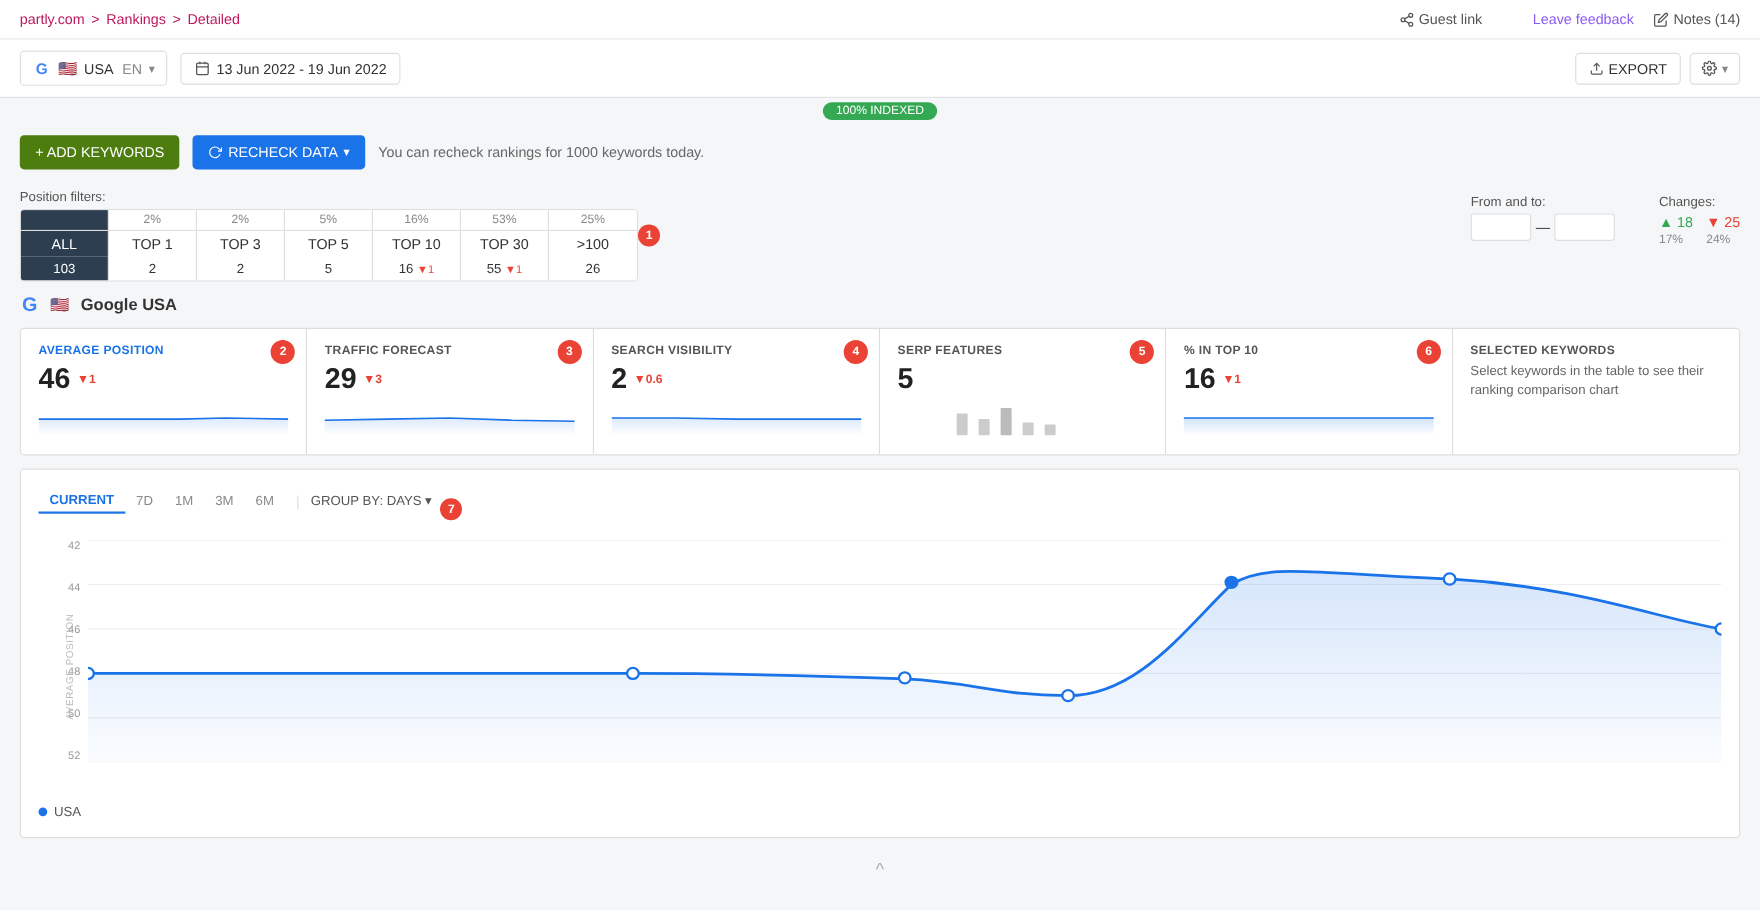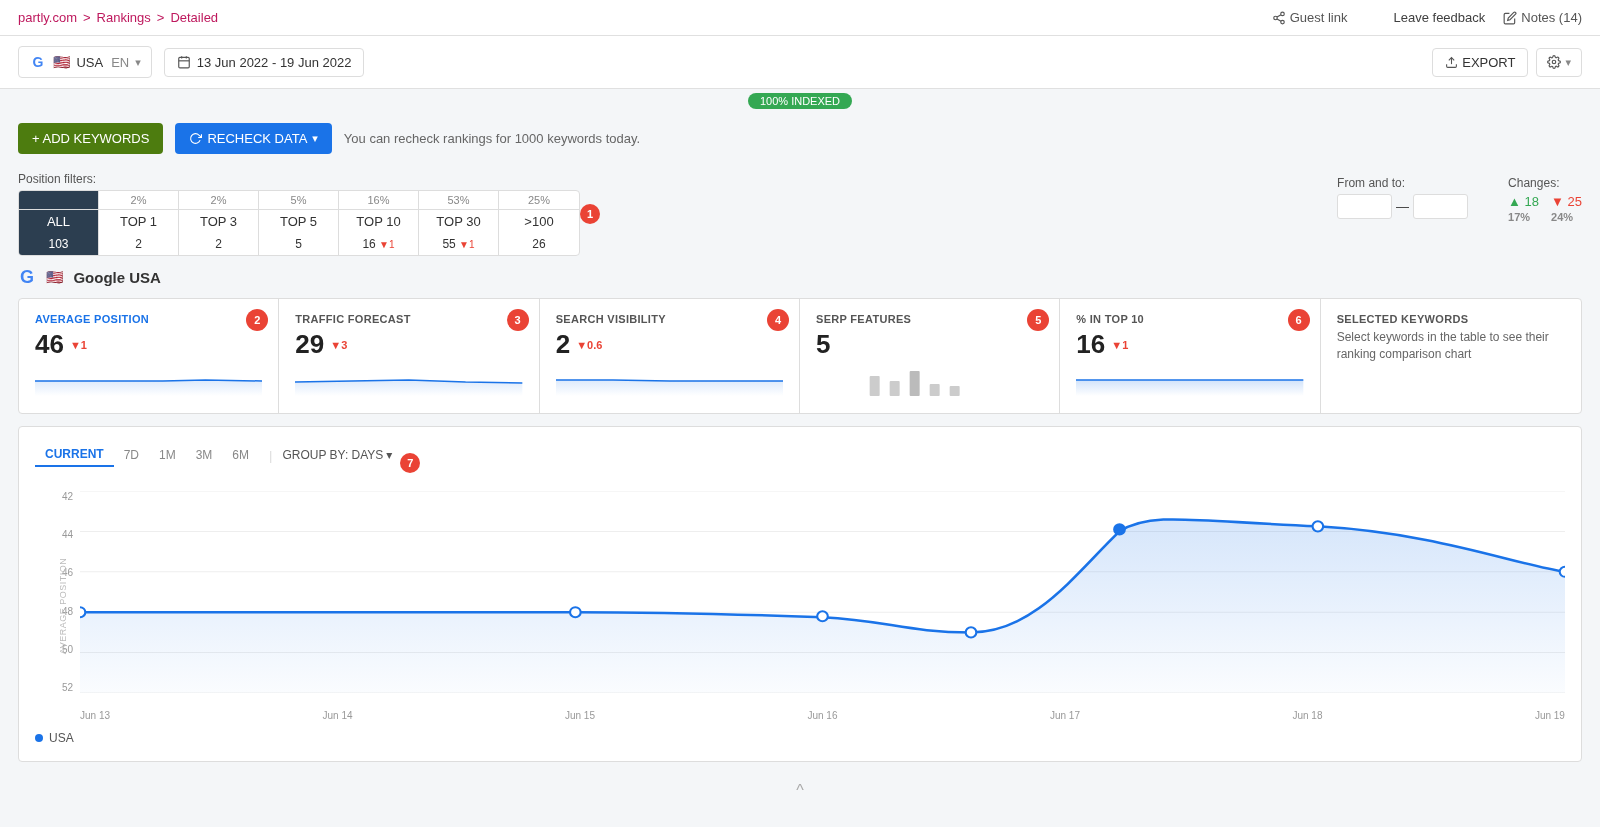--- a/index.html
+++ b/index.html
@@ -2,21 +2,21 @@
 <html><head>
   <meta charset="utf-8">
   <style>
     * { box-sizing: border-box; margin: 0; padding: 0; }
     body { font-family: -apple-system, BlinkMacSystemFont, 'Segoe UI', Arial, sans-serif; background: #f4f6f8; font-size: 13px; color: #333; }
 
     .top-bar { display: flex; align-items: center; justify-content: space-between; padding: 10px 18px; background: #fff; border-bottom: 1px solid #e0e0e0; }
     .breadcrumb { display: flex; align-items: center; gap: 6px; font-size: 13px; color: #555; }
     .breadcrumb span { color: #be185d; }
     .top-actions { display: flex; align-items: center; gap: 18px; }
-    .top-actions a { color: #404040; font-size: 13px; text-decoration: none; cursor: pointer; padding-left: 28px; }
+    .top-actions a { color: #8b5cf6; font-size: 13px; text-decoration: none; cursor: pointer; padding-left: 28px; }
     .share-icon, .notes-icon { color: #555; font-size: 13px; cursor: pointer; display: flex; align-items: center; gap: 4px; }
 
     .filter-bar { display: flex; align-items: center; gap: 12px; padding: 10px 18px; background: #fff; border-bottom: 1px solid #e0e0e0; }
     .google-btn { display: flex; align-items: center; gap: 6px; border: 1px solid #ddd; border-radius: 4px; padding: 6px 10px; background: #fff; cursor: pointer; font-size: 13px; }
     .date-btn { display: flex; align-items: center; gap: 6px; border: 1px solid #ddd; border-radius: 4px; padding: 6px 12px; background: #fff; cursor: pointer; font-size: 13px; }
     .export-btn { display: flex; align-items: center; gap: 4px; border: 1px solid #ddd; border-radius: 4px; padding: 6px 12px; background: #fff; cursor: pointer; font-size: 13px; margin-left: auto; }
     .settings-btn { display: flex; align-items: center; gap: 4px; border: 1px solid #ddd; border-radius: 4px; padding: 6px 10px; background: #fff; cursor: pointer; font-size: 13px; }
 
     .indexed-bar { background: #f4f6f8; display: flex; justify-content: center; padding: 4px; }
     .indexed-badge { background: #34a853; color: #fff; font-size: 11px; padding: 2px 12px; border-radius: 12px; }
@@ -35,21 +35,21 @@
     .filter-tab.active .filter-tab-value { background: #2c3e50; color: #fff; }
     .from-to { display: flex; flex-direction: column; }
     .from-to label { font-size: 12px; color: #555; margin-bottom: 4px; }
     .from-to-inputs { display: flex; align-items: center; gap: 4px; }
     .from-to-inputs input { width: 60px; border: 1px solid #ddd; border-radius: 3px; padding: 4px 6px; font-size: 13px; }
     .changes-section { display: flex; flex-direction: column; }
     .changes-section label { font-size: 12px; color: #555; margin-bottom: 4px; }
     .changes-values { display: flex; gap: 12px; font-size: 13px; }
     .change-up { color: #34a853; }
     .change-down { color: #ea4335; }
-    .change-pct { color: #888; font-size: 11px; font-weight: bold; }
+    .change-pct { color: #888; font-size: 11px; }
     .filter-circle { background: #ea4335; color: #fff; border-radius: 50%; width: 20px; height: 20px; display: flex; align-items: center; justify-content: center; font-size: 11px; font-weight: bold; flex-shrink: 0; margin-top: 14px; }
 
     .main-content { padding: 12px 18px; }
     .section-title { display: flex; align-items: center; gap: 10px; font-size: 15px; font-weight: 600; margin-bottom: 12px; }
 
     .metrics-grid { display: grid; grid-template-columns: repeat(6, 1fr); gap: 0; border: 1px solid #ddd; border-radius: 4px; overflow: hidden; background: #fff; margin-bottom: 12px; }
     .metric-card { padding: 14px 16px; border-right: 1px solid #ddd; position: relative; }
     .metric-card:last-child { border-right: none; }
     .metric-label { font-size: 11px; color: #1a73e8; font-weight: 600; text-transform: uppercase; letter-spacing: 0.3px; margin-bottom: 4px; }
     .metric-label.gray { color: #555; }
@@ -385,29 +385,20 @@
 
         <circle cx="0" cy="120" r="5" fill="#fff" stroke="#1a73e8" stroke-width="2"></circle>
         <circle cx="467" cy="120" r="5" fill="#fff" stroke="#1a73e8" stroke-width="2"></circle>
         <circle cx="700" cy="124" r="5" fill="#fff" stroke="#1a73e8" stroke-width="2"></circle>
         <circle cx="840" cy="140" r="5" fill="#fff" stroke="#1a73e8" stroke-width="2"></circle>
         <circle cx="980" cy="38" r="5" fill="#1a73e8" stroke="#1a73e8" stroke-width="2"></circle>
         <circle cx="1167" cy="35" r="5" fill="#fff" stroke="#1a73e8" stroke-width="2"></circle>
         <circle cx="1400" cy="80" r="5" fill="#fff" stroke="#1a73e8" stroke-width="2"></circle>
       </svg>
 
-      <div style="position:absolute;left:35px;right:0;bottom:0;display:flex;justify-content:space-between;font-size:10px;color:#999;">
-        <span>Jun 13</span>
-        <span>Jun 14</span>
-        <span>Jun 15</span>
-        <span>Jun 16</span>
-        <span>Jun 17</span>
-        <span>Jun 18</span>
-        <span>Jun 19</span>
-      </div>
     </div>
 
     <div class="legend">
       <span class="legend-dot"></span>
       <span>USA</span>
     </div>
   </div>
 
 </div>
 

